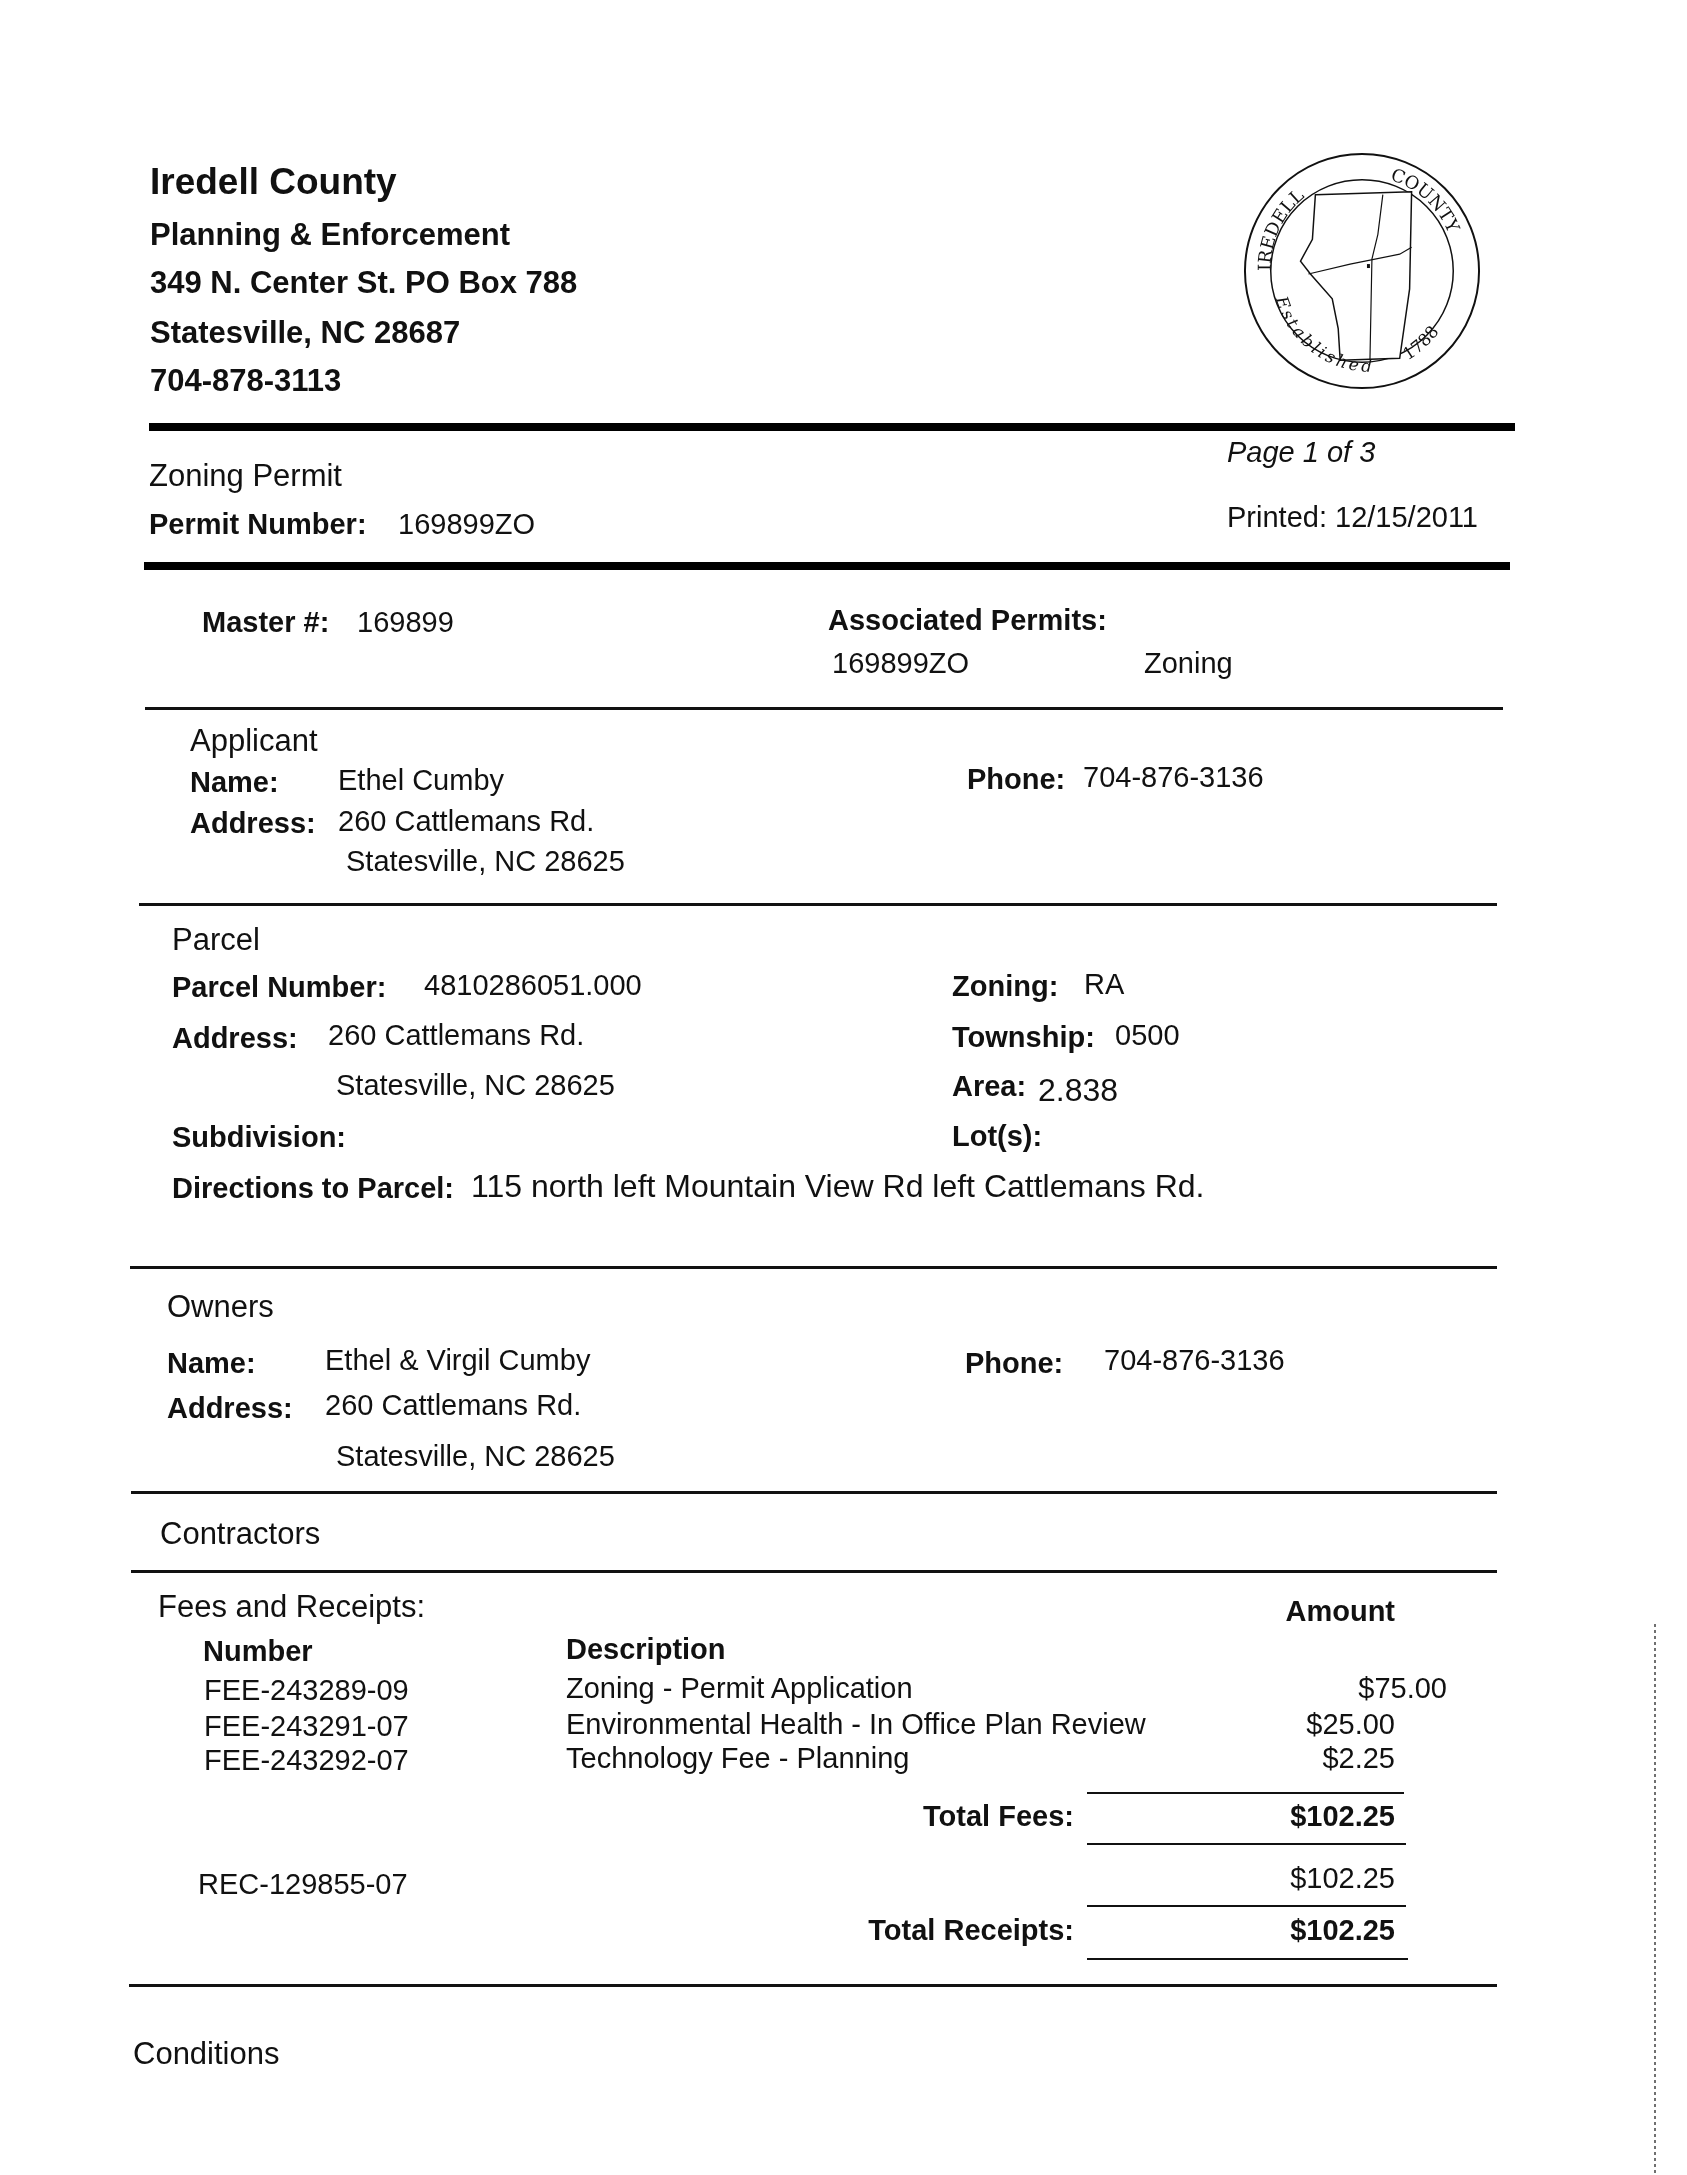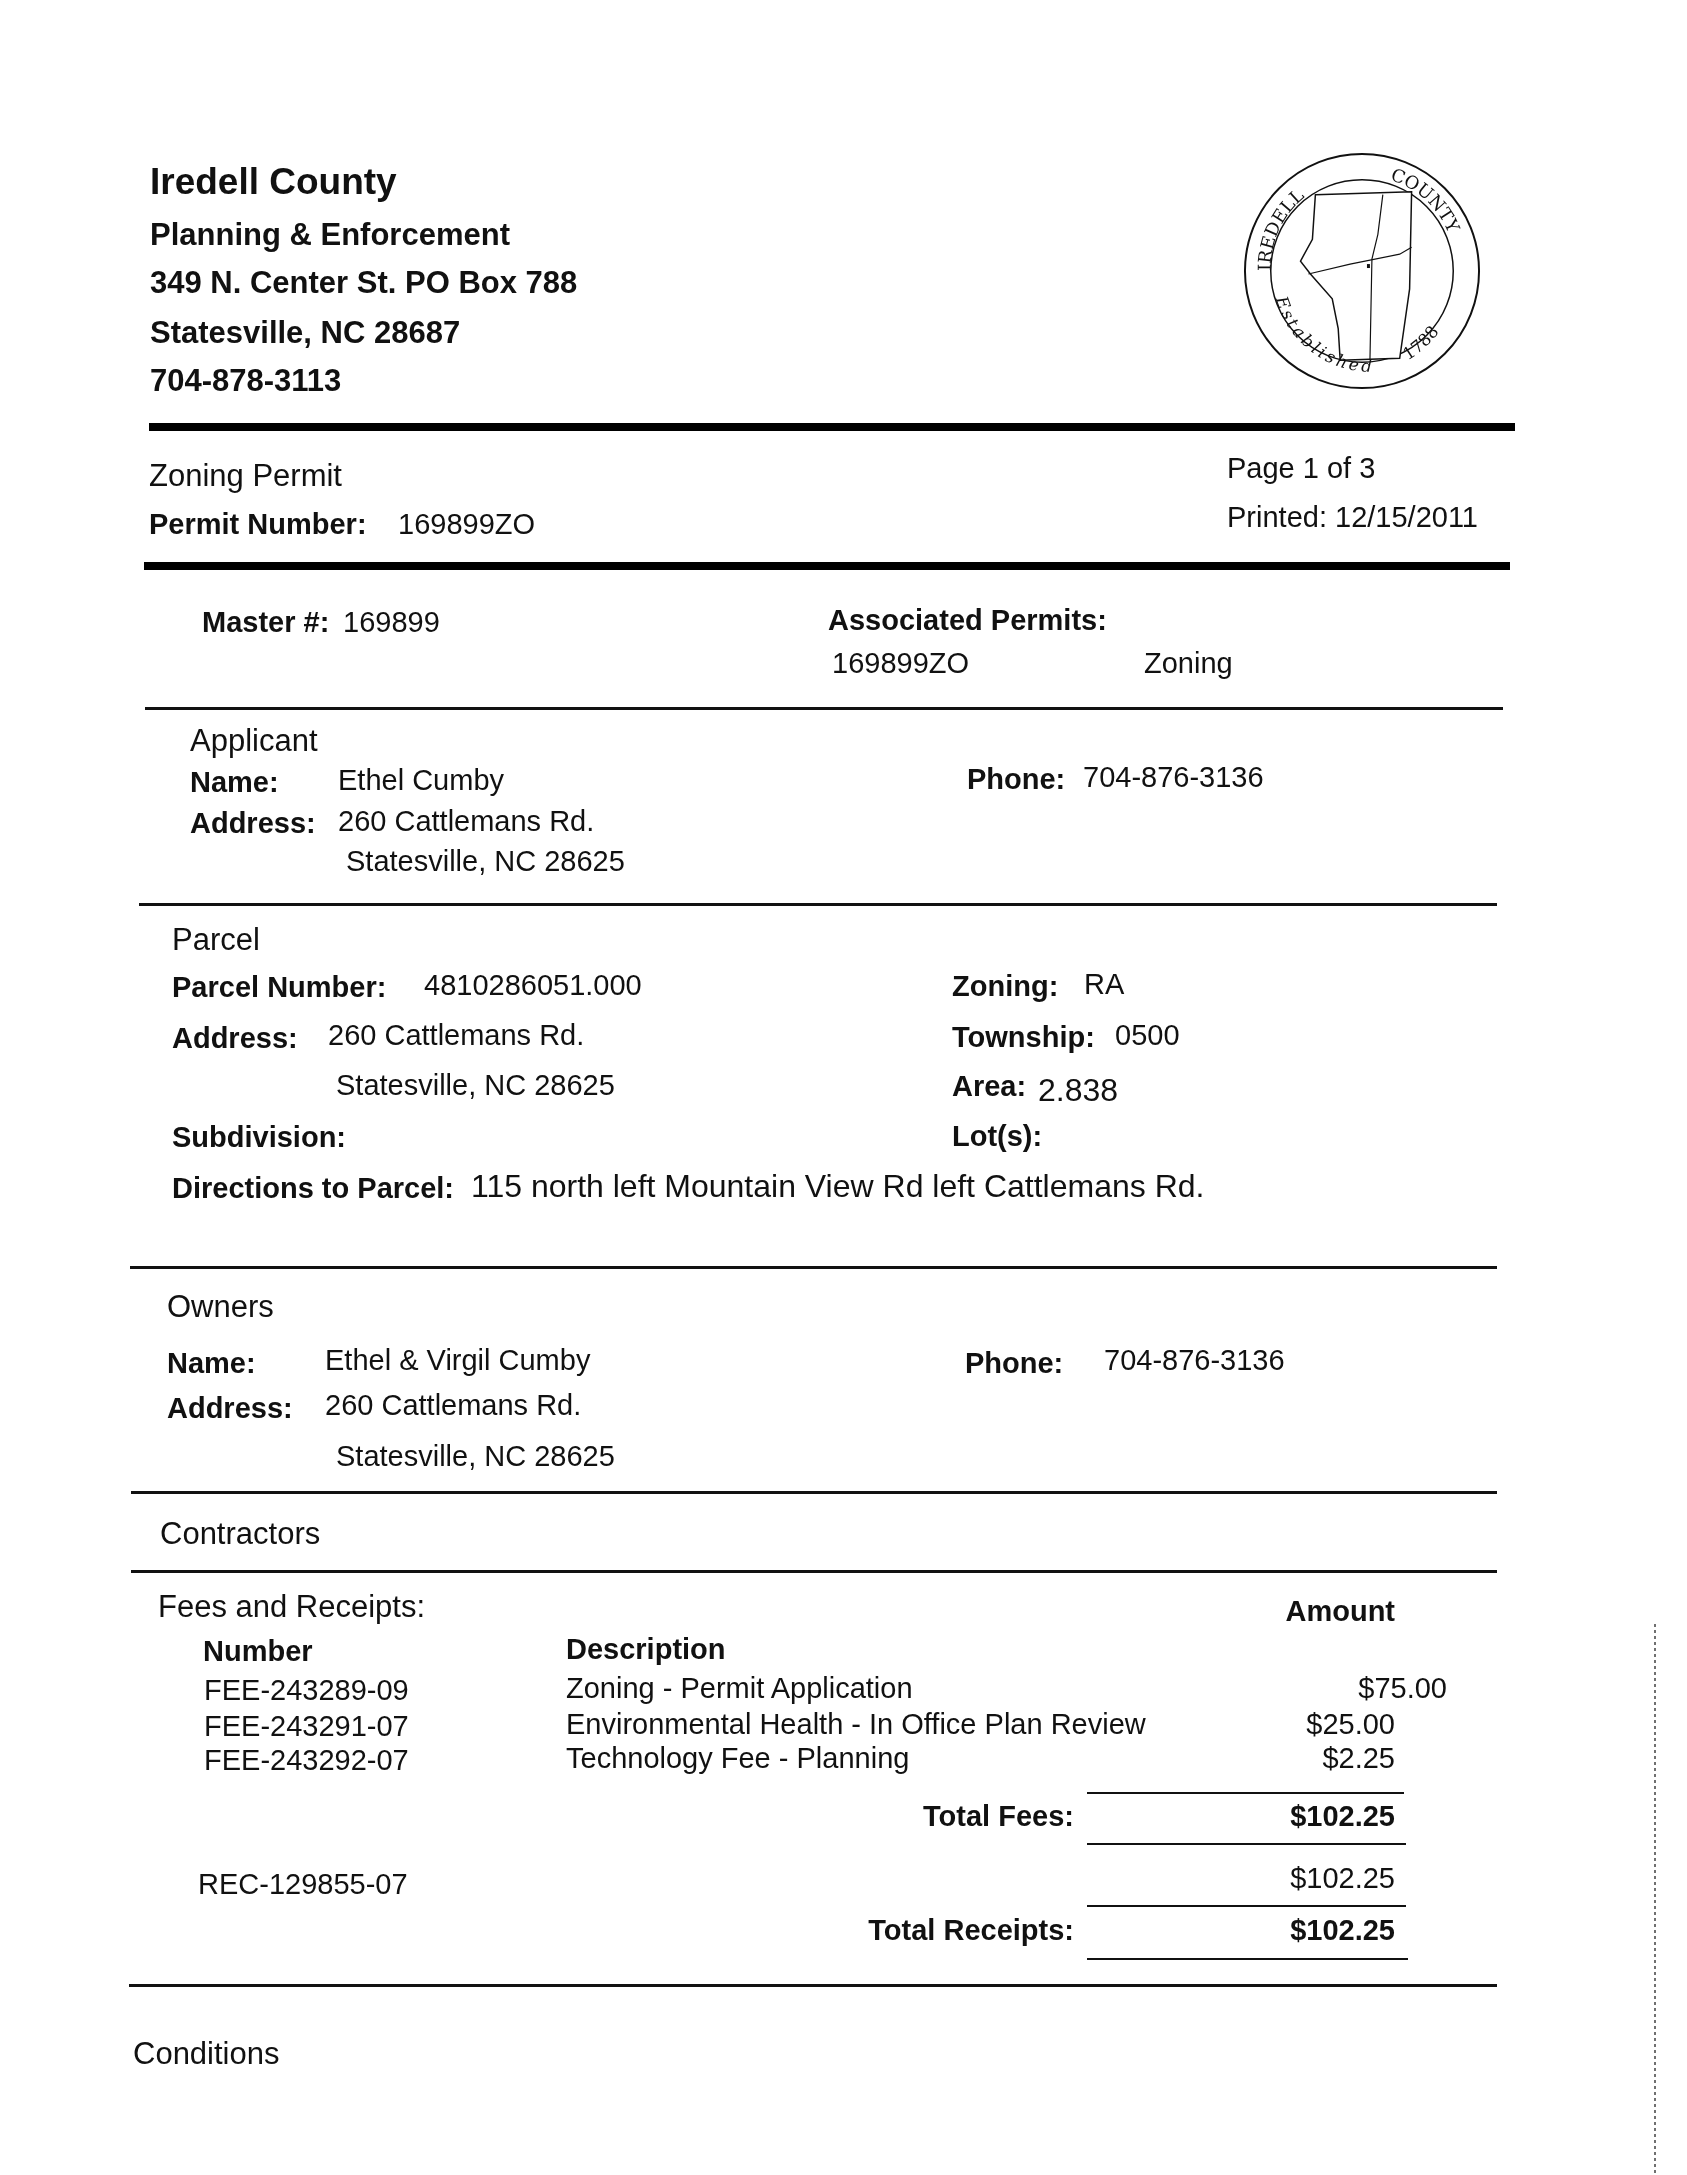--- a/index.html
+++ b/index.html
@@ -51,29 +51,29 @@
     </svg>
   </div>
 </div>
 
 <div class="rule-thick" style="left:149px; top:423px; width:1366px;"></div>
 
 <div>
   <div class="abs sec-title" style="left:149px; top:458px;">Zoning Permit</div>
   <div class="abs lbl" style="left:149px; top:508px;">Permit Number:</div>
   <div class="abs val" style="left:398px; top:508px;">169899ZO</div>
-  <div class="abs val" style="left:1227px; top:452px;">Page 1 of 3</div>
+  <div class="abs val" style="left:1227px; top:436px;font-style:italic;">Page 1 of 3</div>
   <div class="abs val" style="left:1227px; top:501px;">Printed: 12/15/2011</div>
 </div>
 
 <div class="rule-thick" style="left:144px; top:562px; width:1366px;"></div>
 
 <div>
   <div class="abs lbl" style="left:202px; top:606px;">Master #:</div>
-  <div class="abs val" style="left:343px; top:606px;">169899</div>
+  <div class="abs val" style="left:357px; top:606px;">169899</div>
   <div class="abs lbl" style="left:828px; top:604px;">Associated Permits:</div>
   <div class="abs val" style="left:832px; top:647px;">169899ZO</div>
   <div class="abs val" style="left:1144px; top:647px;">Zoning</div>
 </div>
 
 <div class="rule" style="left:145px; top:707px; width:1358px;"></div>
 
 <div>
   <div class="abs sec-title" style="left:190px; top:723px;">Applicant</div>
   <div class="abs lbl" style="left:190px; top:766px;">Name:</div>

